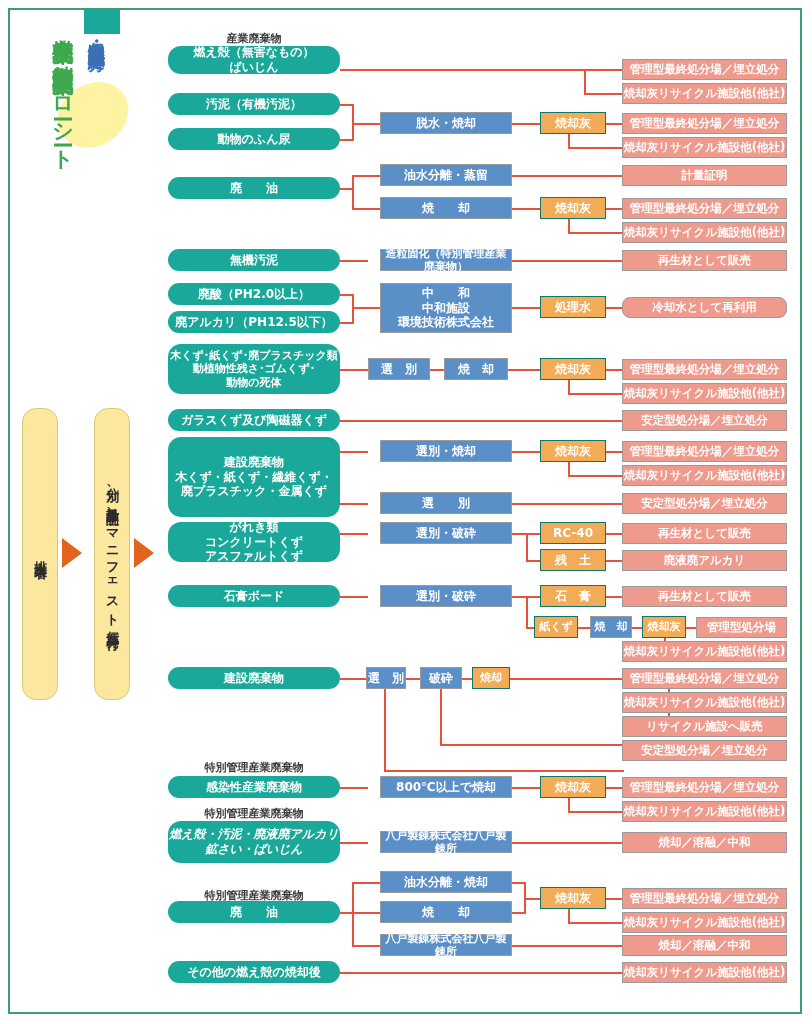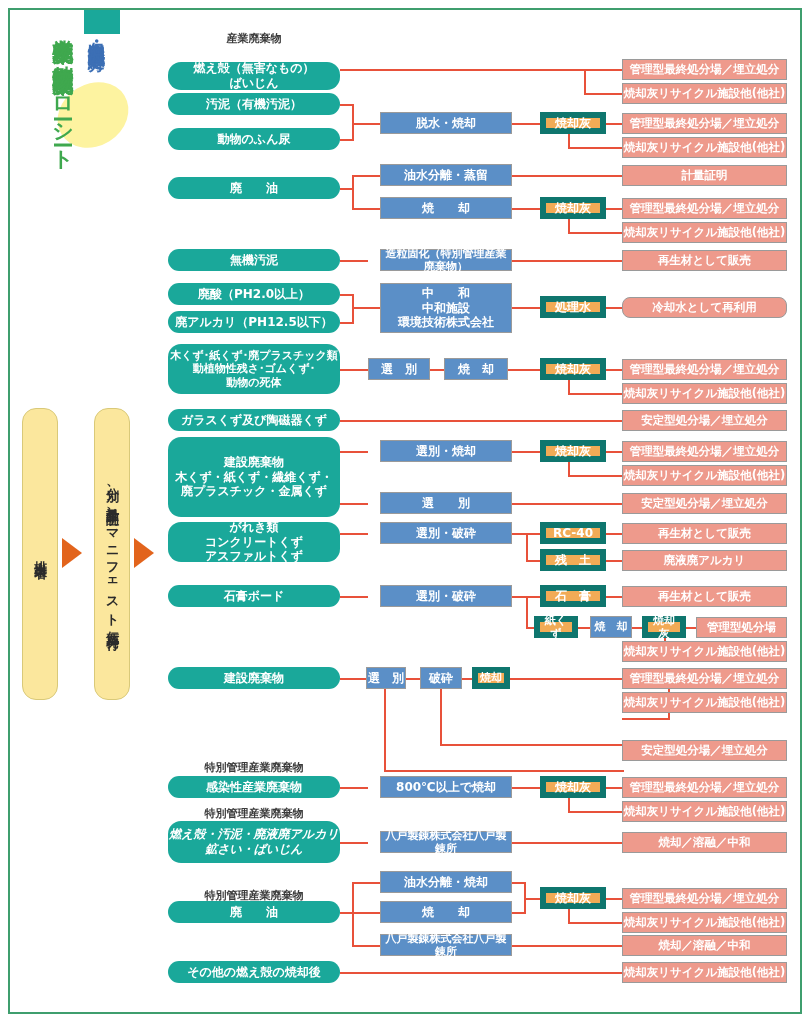--- a/index.html
+++ b/index.html
@@ -28,21 +28,21 @@
        border-bottom:15px solid transparent;border-left:20px solid #e2641c;}
   #tri-1{left:62px;top:538px;}
   #tri-2{left:134px;top:538px;}
 
   
   .node{position:absolute;box-sizing:border-box;display:flex;align-items:center;
         justify-content:center;text-align:center;color:#ffffff;font-weight:bold;
         line-height:1.22;z-index:5;}
   .src{background:#1aa89a;border-radius:13px;font-size:12px;}
   .proc{background:#5b8fc7;border:1px solid #9a9a9a;font-size:12px;}
-  .mid{background:#f2ab56;border:6px solid #0f766e;font-size:12px;}
+  .mid{background:#f2ab56;border:1px solid #0f766e;font-size:12px;}
   .out{background:#ee9a8c;border:1px solid #9a9a9a;font-size:11.5px;}
   .cap{position:absolute;font-size:11px;font-weight:bold;color:#3a3a3a;text-align:center;z-index:5;}
 
   
   .h,.v{position:absolute;background:#e8513a;z-index:2;}
   .h{height:2px;}
   .v{width:2px;}
 </style>
 </head>
 <body>
@@ -183,21 +183,21 @@
   <div class="v" style="left:524px;top:882px;height:32px;"></div>
   <div class="h" style="left:524px;top:898px;width:16px;"></div>
   <div class="h" style="left:606px;top:898px;width:18px;"></div>
   <div class="v" style="left:568px;top:898px;height:26px;"></div>
   <div class="h" style="left:568px;top:922px;width:56px;"></div>
 
   <div class="h" style="left:512px;top:945px;width:112px;"></div>
 
   <div class="h" style="left:340px;top:972px;width:284px;"></div>
 
-  <div class="node src" style="left:168px;top:46px;width:172px;height:28px;white-space:pre-line;margin-top:16px;">燃え殻（無害なもの）
+  <div class="node src" style="left:168px;top:46px;width:172px;height:28px;white-space:pre-line;">燃え殻（無害なもの）
 ばいじん</div>
   <div class="node src" style="left:168px;top:93px;width:172px;height:22px;">汚泥（有機汚泥）</div>
   <div class="node src" style="left:168px;top:128px;width:172px;height:22px;">動物のふん尿</div>
   <div class="node src" style="left:168px;top:177px;width:172px;height:22px;">廃　　油</div>
   <div class="node src" style="left:168px;top:249px;width:172px;height:22px;">無機汚泥</div>
   <div class="node src" style="left:168px;top:283px;width:172px;height:22px;">廃酸（PH2.0以上）</div>
   <div class="node src" style="left:168px;top:311px;width:172px;height:22px;">廃アルカリ（PH12.5以下）</div>
   <div class="node src" style="left:168px;top:344px;width:172px;height:50px;white-space:pre-line;font-size:11px;">木くず･紙くず･廃プラスチック類
 動植物性残さ･ゴムくず･
 動物の死体</div>
@@ -267,20 +267,21 @@
   <div class="node out" style="left:622px;top:441px;width:165px;height:21px;">管理型最終処分場／埋立処分</div>
   <div class="node out" style="left:622px;top:465px;width:165px;height:21px;">焼却灰リサイクル施設他(他社)</div>
   <div class="node out" style="left:622px;top:493px;width:165px;height:21px;">安定型処分場／埋立処分</div>
   <div class="node out" style="left:622px;top:523px;width:165px;height:21px;">再生材として販売</div>
   <div class="node out" style="left:622px;top:550px;width:165px;height:21px;">廃液廃アルカリ</div>
   <div class="node out" style="left:622px;top:586px;width:165px;height:21px;">再生材として販売</div>
   <div class="node out" style="left:696px;top:617px;width:91px;height:21px;">管理型処分場</div>
   <div class="node out" style="left:622px;top:641px;width:165px;height:21px;">焼却灰リサイクル施設他(他社)</div>
   <div class="node out" style="left:622px;top:668px;width:165px;height:21px;">管理型最終処分場／埋立処分</div>
   <div class="node out" style="left:622px;top:692px;width:165px;height:21px;">焼却灰リサイクル施設他(他社)</div>
+  <div class="node out" style="left:622px;top:716px;width:165px;height:21px;">リサイクル施設へ販売</div>
   <div class="node out" style="left:622px;top:740px;width:165px;height:21px;">安定型処分場／埋立処分</div>
   <div class="node out" style="left:622px;top:777px;width:165px;height:21px;">管理型最終処分場／埋立処分</div>
   <div class="node out" style="left:622px;top:801px;width:165px;height:21px;">焼却灰リサイクル施設他(他社)</div>
   <div class="node out" style="left:622px;top:832px;width:165px;height:21px;">焼却／溶融／中和</div>
   <div class="node out" style="left:622px;top:888px;width:165px;height:21px;">管理型最終処分場／埋立処分</div>
   <div class="node out" style="left:622px;top:912px;width:165px;height:21px;">焼却灰リサイクル施設他(他社)</div>
   <div class="node out" style="left:622px;top:935px;width:165px;height:21px;">焼却／溶融／中和</div>
   <div class="node out" style="left:622px;top:962px;width:165px;height:21px;">焼却灰リサイクル施設他(他社)</div>
 </div>
 

